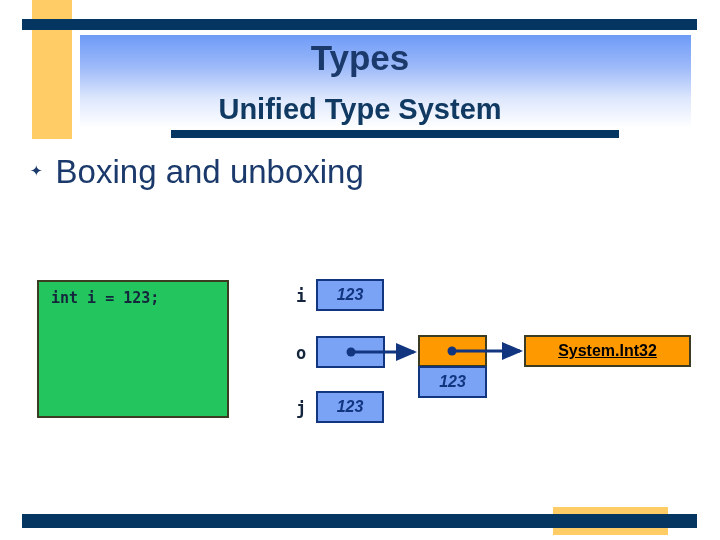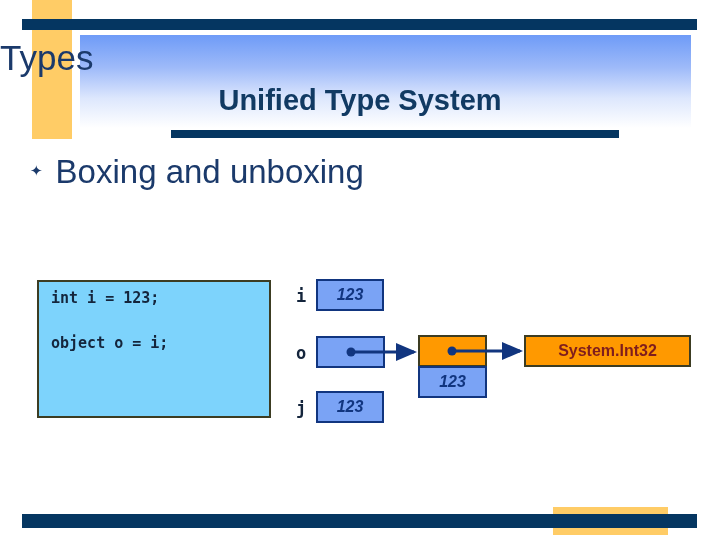--- a/index.html
+++ b/index.html
@@ -39,30 +39,31 @@
 
   
   .title-band {
     position: absolute;
     left: 80px; top: 35px; width: 611px; height: 93px;
     background: linear-gradient(to bottom, #6e9bf7 0%, #9ebaf9 35%, #dde7fd 68%, #ffffff 100%);
   }
   .title-main {
     position: absolute;
     left: 0; right: 0; top: 40px;
+    text-align: center;
     font-size: 35px;
-    font-weight: normal;
+    font-weight: bold;
     color: #1b3a6b;
     letter-spacing: 0px;
     line-height: 1;
     z-index: 3;
   }
   .title-sub {
     position: absolute;
-    left: 0; right: 0; top: 86px;
+    left: 0; right: 0; top: 95px;
     text-align: center;
     font-size: 29px;
     font-weight: bold;
     color: #113a63;
     line-height: 1;
     z-index: 3;
   }
   .title-underline {
     position: absolute;
     left: 171px; top: 130px; width: 448px; height: 8px;
@@ -88,22 +89,22 @@
   .bullet-text {
     font-size: 33px;
     color: #1b3a6b;
     line-height: 1;
   }
 
   
   .code-box {
     position: absolute;
     left: 37px; top: 280px;
-    width: 234px; height: 138px;
-    background: #7dd3fc;
+    width: 192px; height: 138px;
+    background: #22c55e;
     border: 2px solid #3c3c22;
     box-sizing: border-box;
     padding: 9px 0 16px 12px;
   }
   .code-line {
     font-family: "DejaVu Sans Mono", monospace;
     font-size: 15px;
     font-weight: bold;
     color: #14253c;
     line-height: 1;
@@ -139,21 +140,22 @@
   .orange-box {
     position: absolute;
     background: #ff9900;
     border: 2px solid #3c3c22;
     box-sizing: border-box;
     display: flex;
     align-items: center;
     justify-content: center;
     font-size: 16px;
     font-weight: bold;
-    color: #7f1d1d;
+    color: #000000;
+    text-decoration: underline;
   }
 
   
   #box-i      { left: 316px; top: 279px; width: 68px; height: 32px; }
   #box-o      { left: 316px; top: 336px; width: 69px; height: 32px; }
   #box-j      { left: 316px; top: 391px; width: 68px; height: 32px; }
   #box-heap-header { left: 418px; top: 335px; width: 69px; height: 32px; }
   #box-heap-value  { left: 418px; top: 366px; width: 69px; height: 32px;
                      background:#7aa3f5; border:2px solid #11357f; color:#11357f; }
   #box-type   { left: 524px; top: 335px; width: 167px; height: 32px; font-size: 16px; }
@@ -175,21 +177,20 @@
 <div class="title-sub">Unified Type System</div>
 <div class="title-underline"></div>
 
 <div class="bullet-row">
   <span class="bullet-glyph">✦</span>
   <span class="bullet-text">Boxing and unboxing</span>
 </div>
 
 <div class="code-box">
   <div class="code-line">int i = 123;</div>
-  <div class="code-line">object o = i;</div>
 </div>
 
 <div class="diagram">
 
   <span class="var-label" id="label-i">i</span>
   <div class="blue-box" id="box-i">123</div>
 
   <span class="var-label" id="label-o">o</span>
   <div class="blue-box" id="box-o"></div>
 

